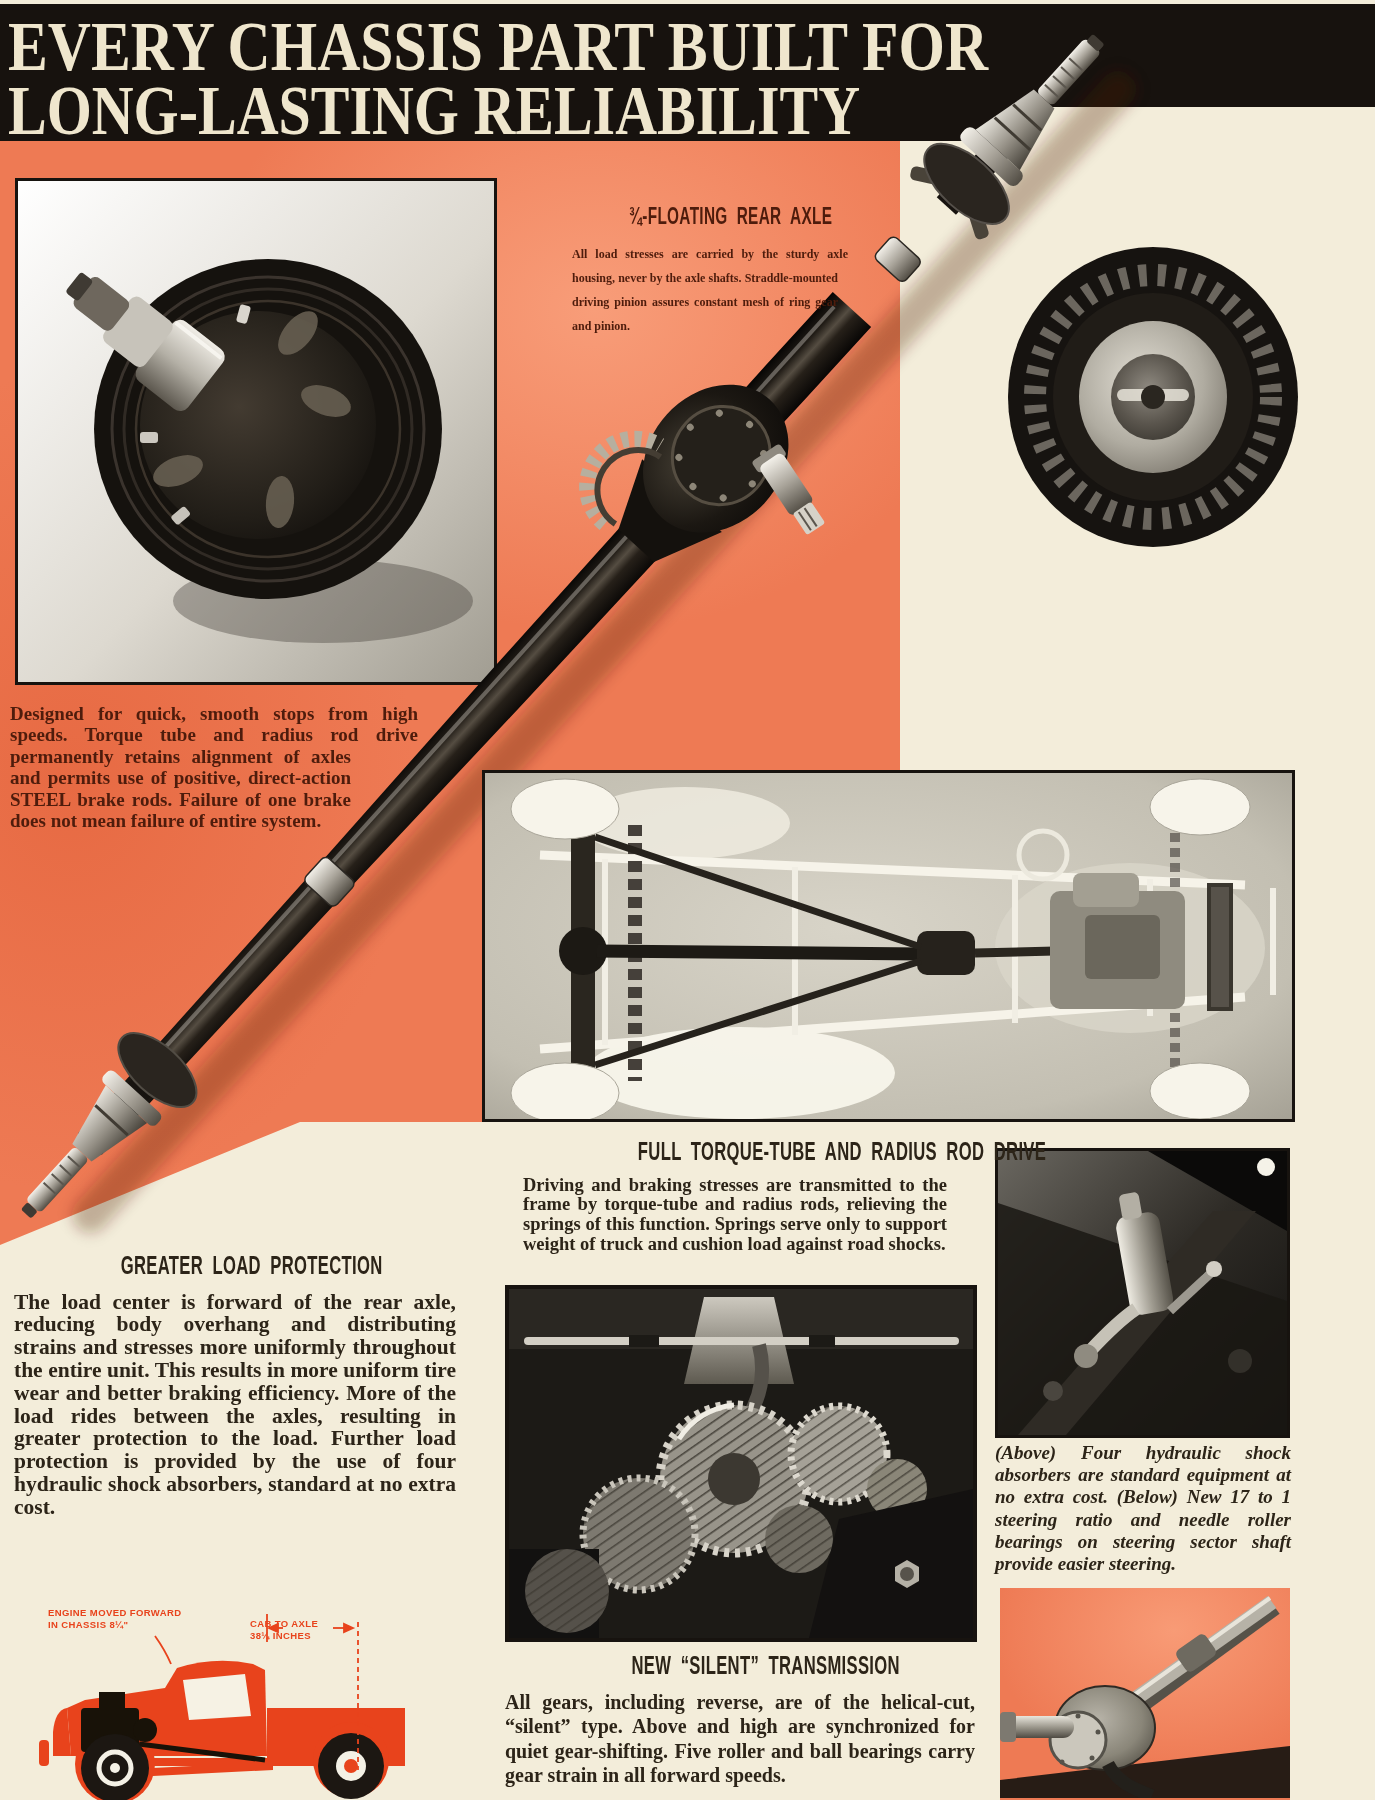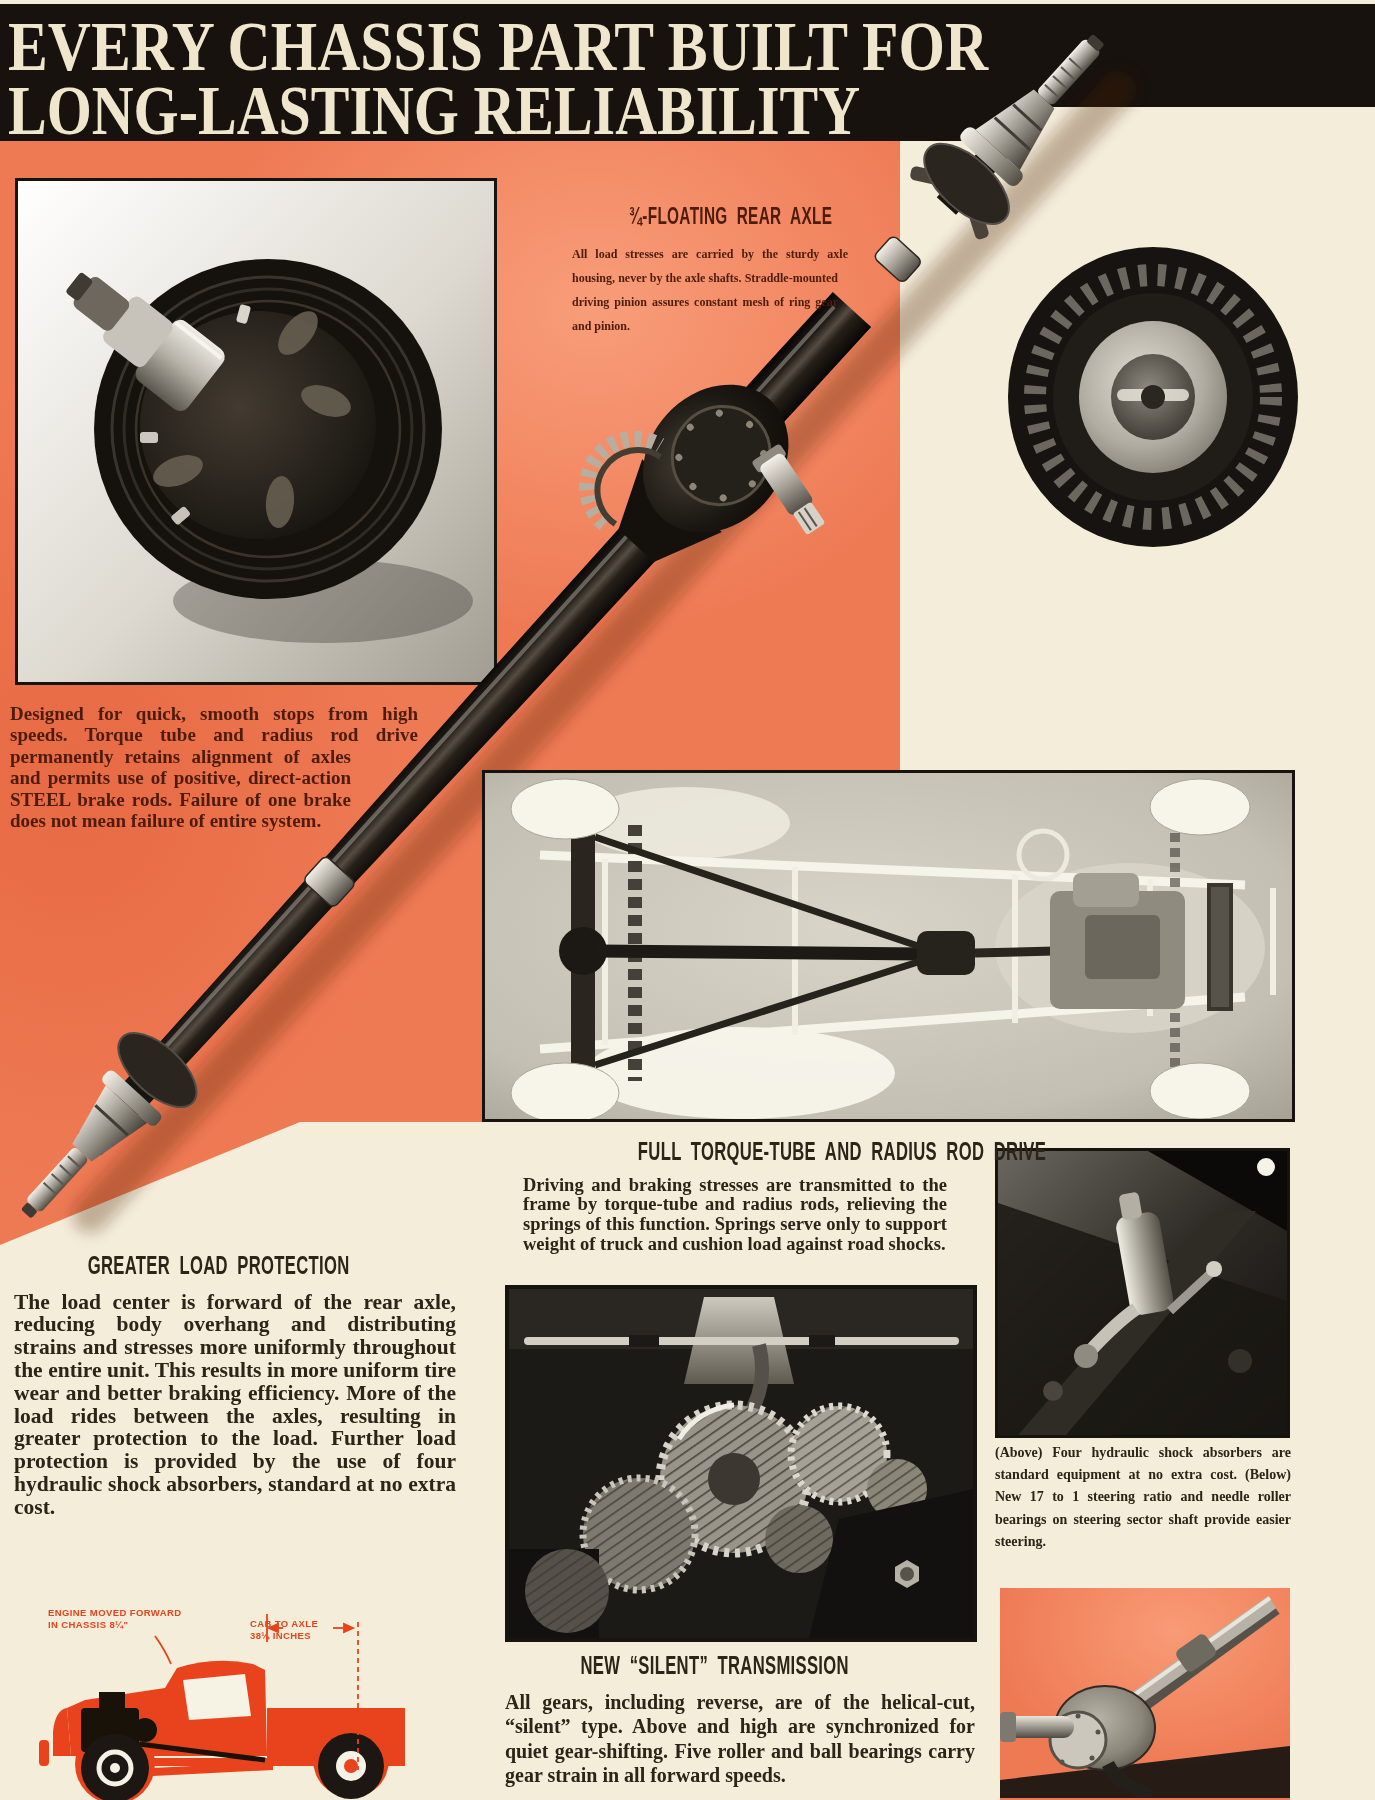--- a/index.html
+++ b/index.html
@@ -21,21 +21,21 @@
      clip-path:polygon(0 0,1375px 0,1375px 103px,1010px 103px,1010px 137px,0 137px);}
   .banner svg{position:absolute;left:0;top:0;}
   .bt{font-family:"Liberation Serif","DejaVu Serif",serif;font-weight:700;
       fill:var(--banner-text,#efe6cd);}
   
   .photo{position:absolute;box-sizing:border-box;border:3px solid #17130f;background:#cfccc1;}
   .photo svg{display:block;}
   
   .sec{position:absolute;}
   .hd{font-family:"Liberation Sans","DejaVu Sans",sans-serif;font-weight:700;
-      text-align:left;line-height:1.06;}
+      text-align:right;line-height:1.06;}
   .hd .t{display:inline-block;transform:scaleX(0.64);transform-origin:50% 50%;
          white-space:nowrap;letter-spacing:.5px;word-spacing:7px;}
   .bd{font-weight:700;text-align:justify;}
   .maroon{color:var(--ink-maroon,#4e1c0c);}
   .dark{color:var(--ink-dark,#2c2418);}
   .sp{float:right;}
   
   .s-axle{left:572px;top:203px;width:316px;}
   .s-axle .hd{font-size:24px;}
   .s-axle .bd{font-size:12px;line-height:24px;margin-top:14px;}
@@ -48,21 +48,21 @@
   .s-torque{left:523px;top:1138px;width:424px;}
   .s-torque .hd{font-size:26px;}
   .s-torque .bd{font-size:18.5px;line-height:19.8px;margin-top:10px;}
   .s-load{left:14px;top:1252px;width:442px;}
   .s-load .hd{font-size:26px;}
   .s-load .bd{font-size:21.5px;line-height:22.8px;margin-top:11px;}
   .s-trans{left:505px;top:1652px;width:470px;}
   .s-trans .hd{font-size:26px;}
   .s-trans .bd{font-size:20px;line-height:24.5px;margin-top:10px;}
   .s-shocks{left:995px;top:1442px;width:296px;}
-  .s-shocks .bd{font-size:14px;line-height:22.2px;}
+  .s-shocks .bd{font-size:19px;line-height:22.2px;font-style:italic;}
   
   .truck-label{position:absolute;color:var(--truck-red,#e8431c);
      font-family:"Liberation Sans","DejaVu Sans",sans-serif;font-weight:700;
      font-size:9.5px;line-height:11.5px;text-align:left;letter-spacing:.4px;}
 </style>
 </head>
 <body>
 
 <div id="page">
 

